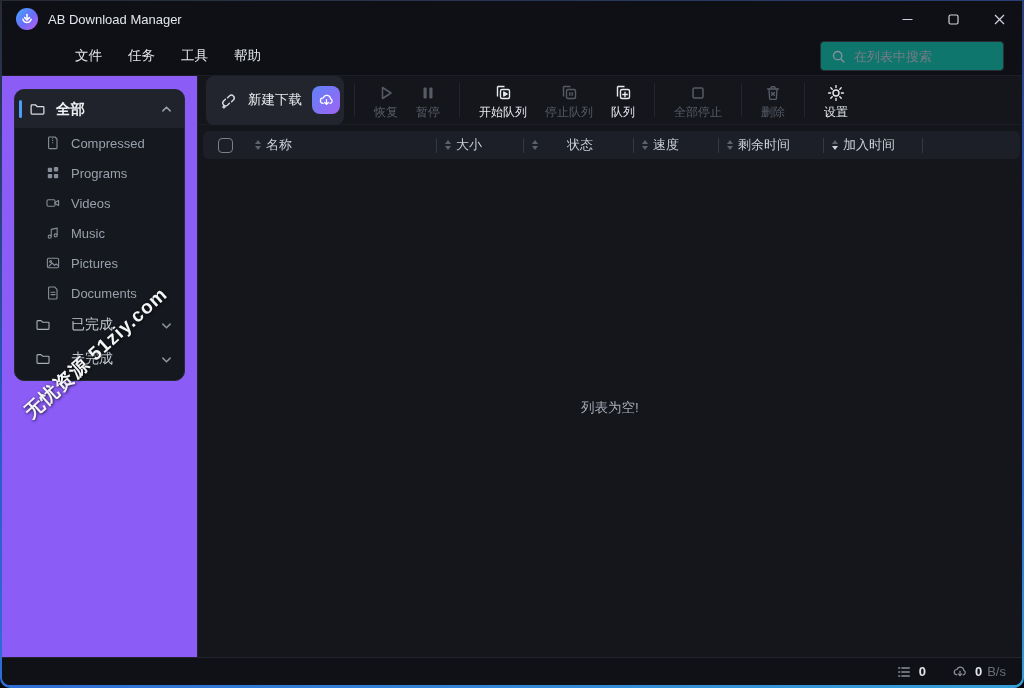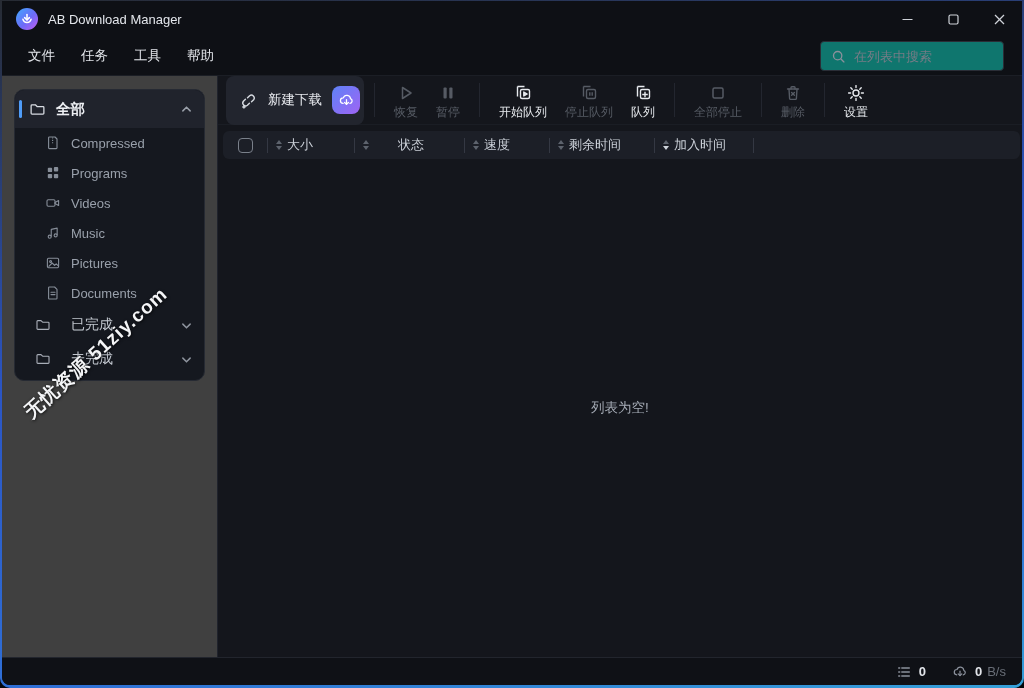--- a/index.html
+++ b/index.html
@@ -16,32 +16,32 @@
   .app-icon { width:22px; height:22px; border-radius:50%;
     background:linear-gradient(135deg,#3fa9ff 0%,#6d6bf7 55%,#c65ef2 100%);
     display:grid; place-items:center; margin-right:10px; }
   .app-title { font-size:13px; color:#e3e6eb; }
   .win-controls { margin-left:auto; display:flex; height:36px; }
   .win-btn { width:46px; height:100%; display:grid; place-items:center; background:transparent;
     border:none; color:#cfd3d9; }
   
   .menubar { height:39px; display:flex; align-items:center; padding:0 18px 0 26px;
     border-bottom:1px solid #1b1e25; flex:0 0 auto; }
-  .menus { display:flex; gap:26px; font-size:13.5px; color:#e2e5ea; }
+  .menus { display:flex; gap:26px; font-size:13.5px; color:#e2e5ea;margin-left:47px; }
   .menu-item { padding:2px 0; }
   .searchbox { margin-left:auto; width:184px; height:30px; background:#0f766e;
     border:1px solid #2a2d36; border-radius:4px; display:flex; align-items:center;
     padding:0 10px; gap:8px; }
   .searchbox input { background:transparent; border:none; outline:none; color:#cdd2d9;
     font-size:13px; width:100%; font-family:inherit; }
   .searchbox input::placeholder { color:#767c86; }
 
   
   .main { flex:1 1 auto; display:flex; min-height:0; }
-  .sidebar { width:216px; flex:0 0 auto; background:#404040; border-right:1px solid #20232c;
+  .sidebar { width:196px; flex:0 0 auto; background:#8b5cf6; border-right:1px solid #20232c;
     position:relative; padding:13px 12px; }
   .side-box { border:1px solid #262a33; border-radius:10px; background:#15181f;
     overflow:hidden; padding-bottom:4px; }
   .side-all { height:38px; display:flex; align-items:center; gap:10px; padding:0 12px 0 14px;
     background:#20232c; position:relative; font-size:14.5px; font-weight:bold; color:#eef0f4; }
   .sel-bar { position:absolute; left:4px; top:10px; width:3px; height:18px; border-radius:2px;
     background:#4f9cf8; }
   .side-all .chev { margin-left:auto; color:#9aa0aa; }
   .side-sub { height:30px; display:flex; align-items:center; gap:10px; padding-left:30px;
     color:#99a0ab; font-size:13px; }
@@ -388,20 +388,27 @@
                 </svg>
           </span>
           <span class="lbl" data-interactable="false">设置</span>
         </button>
       </div>
 
       <div class="thead" data-interactable="false">
         <div class="cell-check">
           <span class="checkbox" data-interactable="true"></span>
         </div>
+        <div class="col col-name" data-interactable="true">
+          <span class="sort" data-interactable="false">
+                <i class="up"></i>
+                <i class="dn"></i>
+              </span>
+          <span data-interactable="false">名称</span>
+        </div>
         <div class="col-sep" data-interactable="false"></div>
         <div class="col col-size" data-interactable="true">
           <span class="sort" data-interactable="false">
                 <i class="up"></i>
                 <i class="dn"></i>
               </span>
           <span data-interactable="false">大小</span>
         </div>
         <div class="col-sep" data-interactable="false"></div>
         <div class="col col-status" data-interactable="true">

